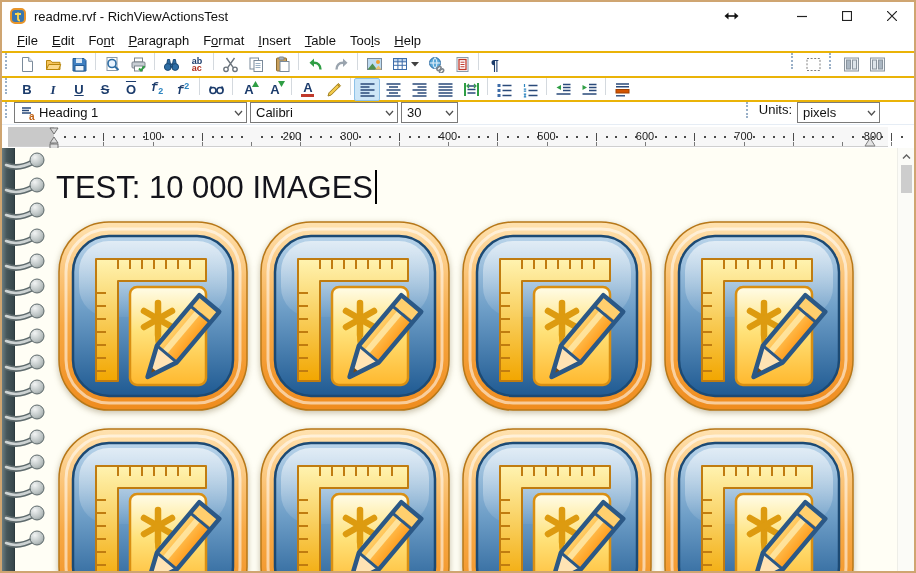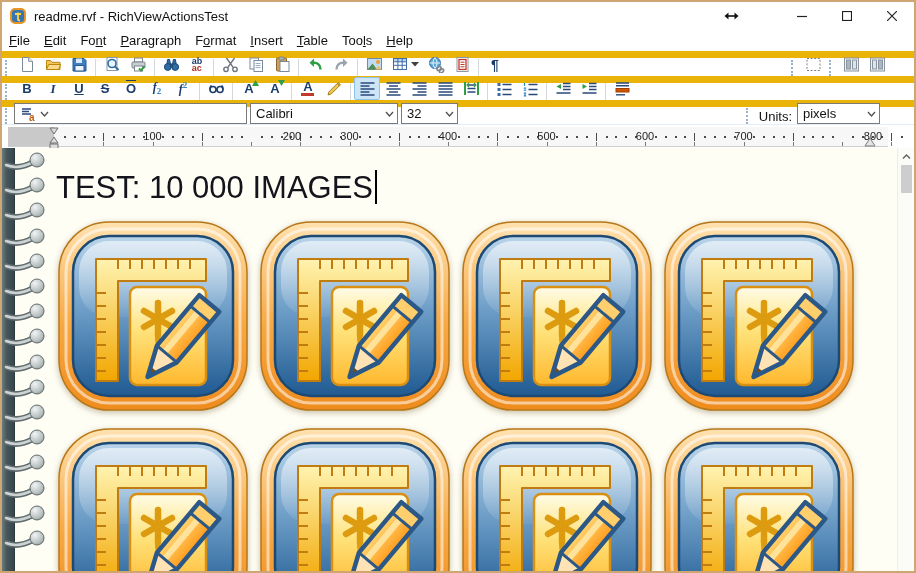--- a/index.html
+++ b/index.html
@@ -5,39 +5,39 @@
   html,body{margin:0;padding:0;background:#9a9a9a;font-family:"Liberation Sans",sans-serif;}
   .window{position:relative;width:916px;height:573px;box-sizing:border-box;border:2px solid #cfa571;background:#fff;overflow:hidden;}
   
   .titlebar{height:28px;display:flex;align-items:center;position:relative;background:#fff;}
   .appicon{margin-left:8px;width:16px;height:16px;}
   .title-text{margin-left:8px;font-size:13px;color:#111;}
   .resize-h{position:absolute;left:722px;top:9px;}
   .wctrl{position:absolute;top:0;right:0;height:28px;display:flex;}
   .wbtn{width:45px;height:28px;display:flex;align-items:center;justify-content:center;}
   
-  .menubar{height:21px;display:flex;align-items:center;background:#fff;font-size:13px;color:#111;}
+  .menubar{height:21px;display:flex;align-items:center;padding-left:8px;background:#fff;font-size:13px;color:#111;}
   .mi{padding:2px 7px;cursor:default;}
   .mi .k{text-decoration:underline;}
   
-  .trow{display:flex;align-items:flex-end;background:#fff;border-top:7px solid #eab308;box-sizing:border-box;}
+  .trow{display:flex;align-items:flex-start;background:#fff;border-top:2px solid #eab308;box-sizing:border-box;}
   .trow1{height:25px;}
   .trow2{height:24px;}
   .trow3{height:24px;}
   .grip{width:3px;height:16px;border-left:2px dotted #9ab0c8;margin:0 4px 0 3px;}
   .tb{width:24px;height:21px;display:flex;align-items:center;justify-content:center;border:1px solid transparent;border-radius:2px;position:relative;}
   .tb.sel{background:#cde6f7;border-color:#8ec2e8;}
   .tsep{width:1px;height:17px;background:#d4d9de;margin:0 3px;}
   .spacer{flex:1;}
   .fB{font-weight:bold;color:#1c3c6c;font-size:13px;}
   .fI{font-style:italic;color:#1c3c6c;font-size:13px;font-family:"Liberation Serif",serif;font-weight:bold;}
   .fU{color:#1c3c6c;font-size:13px;font-weight:bold;text-decoration:underline;}
   .fS{color:#1c3c6c;font-size:13px;font-weight:bold;text-decoration:line-through;}
   .fO{color:#1c3c6c;font-size:13px;font-weight:bold;text-decoration:overline;}
-  .fscript{color:#1c3c6c;font-size:12px;font-style:italic;font-family:Liberation Serif, serif;font-weight:bold;}
+  .fscript{color:#1c3c6c;font-size:12px;font-style:italic;font-family:Liberation Mono, monospace;font-weight:bold;}
   .fscript sub,.fscript sup{color:#2e86c1;font-size:9px;font-style:normal;}
   .fA{color:#1c3c6c;font-size:13px;font-weight:bold;line-height:1;}
   .cornermark{position:absolute;top:2px;right:2px;}
   .redbar{position:absolute;left:5px;bottom:3px;width:13px;height:3px;background:#c0392b;}
   .rep{display:flex;flex-direction:column;line-height:7px;font-size:9px;font-weight:bold;}
   .rep b{color:#1c3c6c;} .rep i{color:#b03020;font-style:normal;}
   .pilcrow{color:#1c3c6c;font-size:14px;font-weight:bold;}
   
   .combo{height:21px;box-sizing:border-box;border:1px solid #7a7a7a;background:#fff;display:flex;align-items:center;font-size:13px;color:#111;padding-left:5px;margin-right:3px;}
   .combo .val{flex:1;white-space:nowrap;overflow:hidden;}
@@ -468,36 +468,37 @@
     <div class="spacer"></div>
   </div>
 
   <div class="trow trow3">
     <div class="grip"></div>
     <div class="combo" style="width:233px">
       <svg width="16" height="16" viewBox="0 0 16 16">
         <path d="M2 3h9M2 5.5h7M2 8h9" stroke="#2a4a7a" stroke-width="1.3"></path>
         <text x="9" y="14.5" font-size="10" font-weight="bold" fill="#c06010">a</text>
       </svg>
+      <span class="val" style="margin-left:3px">Heading 1</span>
       <span class="chev">
           <svg width="9" height="6" viewBox="0 0 9 6">
             <path d="M1 1l3.5 4L8 1" fill="none" stroke="#505050" stroke-width="1.3"></path>
           </svg>
         </span>
     </div>
     <div class="combo" style="width:148px">
       <span class="val">Calibri</span>
       <span class="chev">
           <svg width="9" height="6" viewBox="0 0 9 6">
             <path d="M1 1l3.5 4L8 1" fill="none" stroke="#505050" stroke-width="1.3"></path>
           </svg>
         </span>
     </div>
     <div class="combo" style="width:57px">
-      <span class="val">32</span>
+      <span class="val">30</span>
       <span class="chev">
           <svg width="9" height="6" viewBox="0 0 9 6">
             <path d="M1 1l3.5 4L8 1" fill="none" stroke="#505050" stroke-width="1.3"></path>
           </svg>
         </span>
     </div>
     <div class="spacer"></div>
     <div class="grip"></div>
     <span class="units-label">Units:</span>
     <div class="combo" style="width:83px;margin-right:34px">

